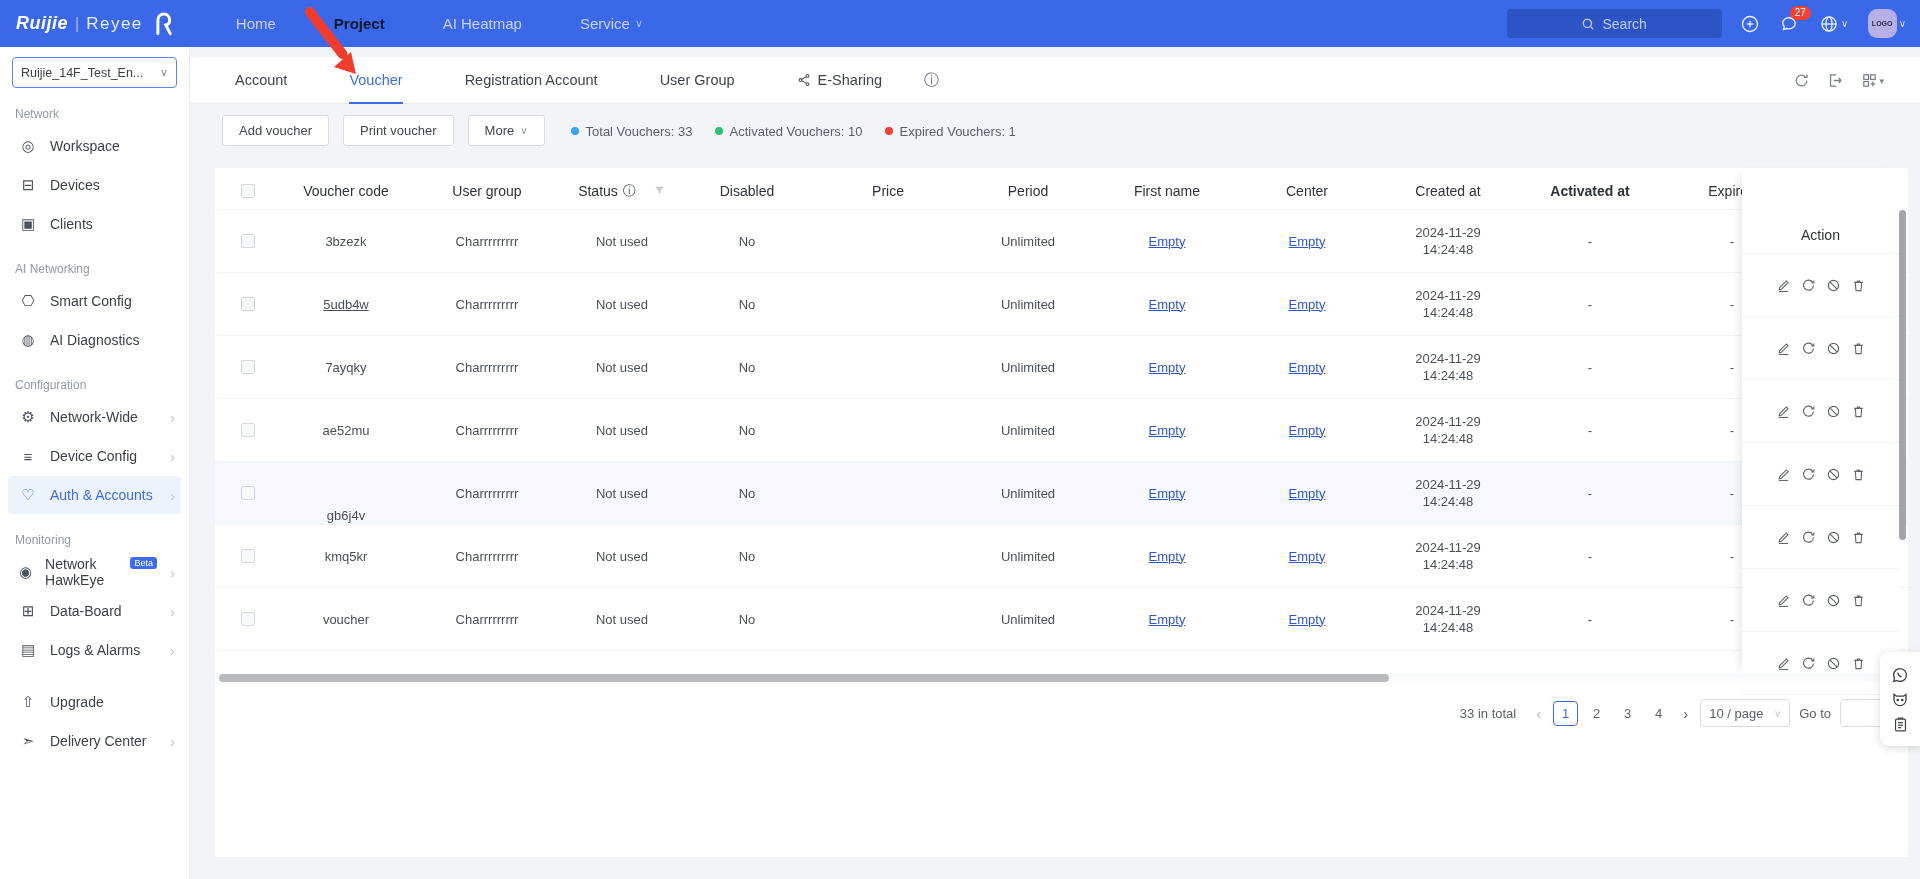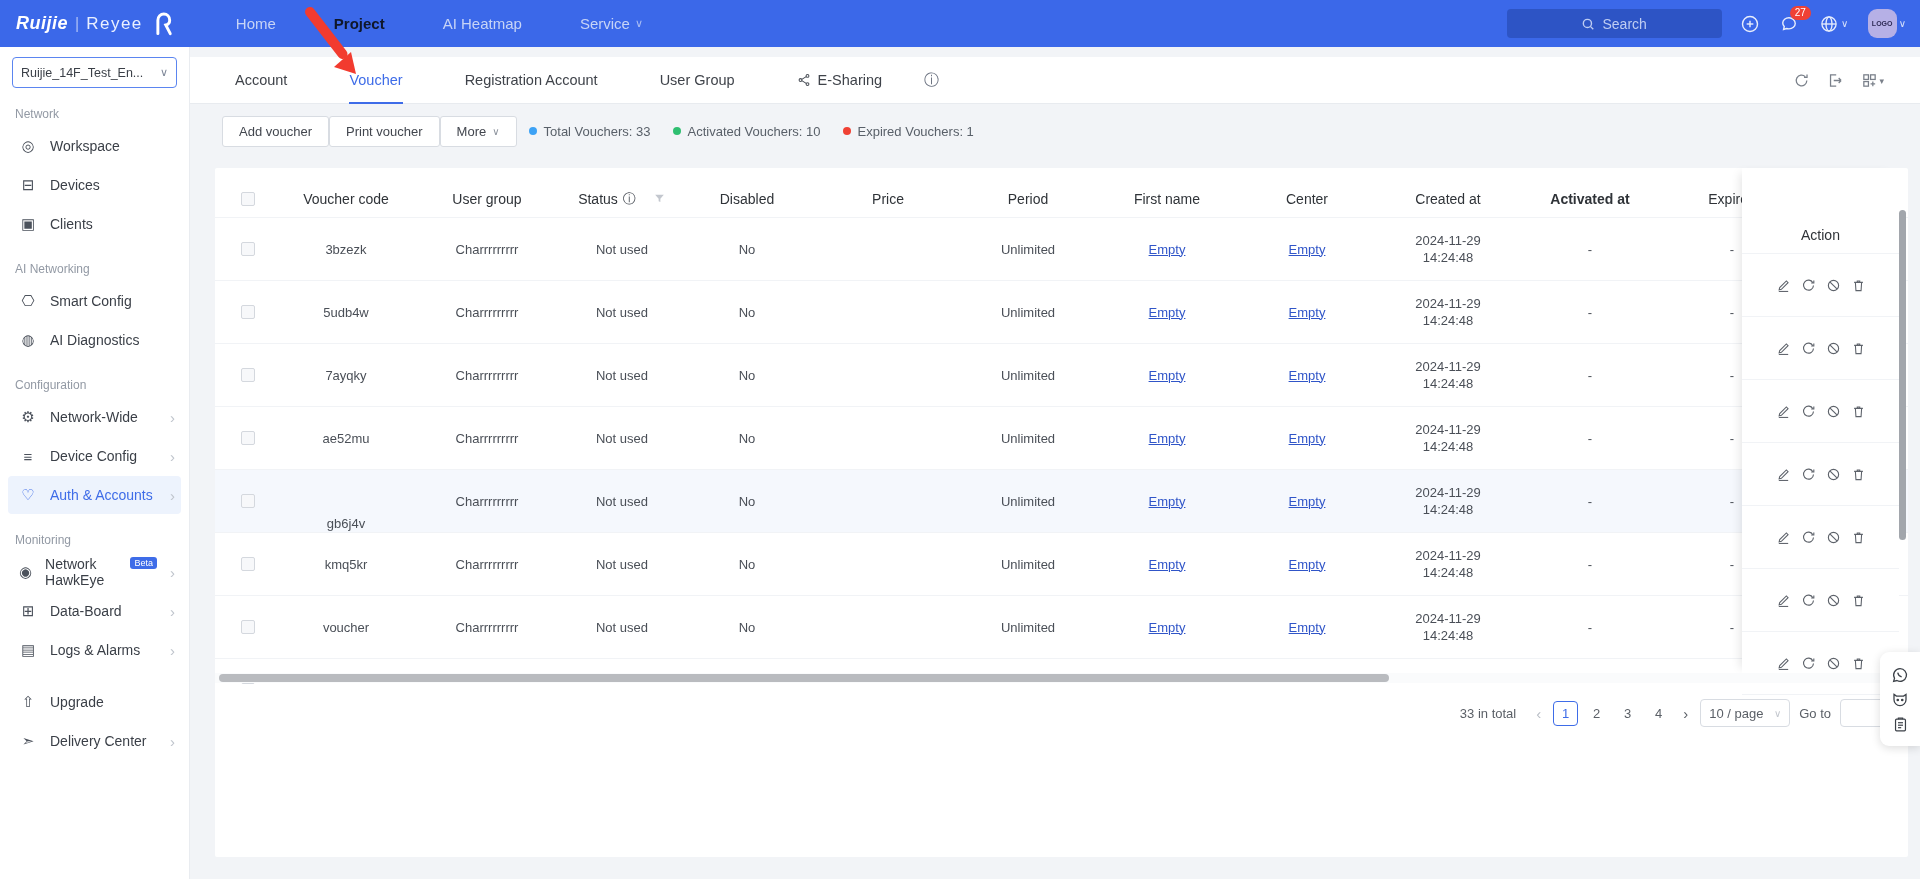--- a/index.html
+++ b/index.html
@@ -41,36 +41,36 @@
   #content { position:absolute; left:190px; top:47px; width:1730px; height:832px; }
   .tabbar { position:absolute; left:0; top:10px; width:1730px; height:47px; background:#fff; border-bottom:1px solid #E8EBEF; display:flex; align-items:center; padding-left:45px; }
   .tab { margin-right:62px; height:47px; line-height:47px; font-size:14.5px; color:#3F434A; cursor:pointer; display:flex; align-items:center; gap:7px; }
   .tab.active { color:#3E6CE8; box-shadow:inset 0 -2px 0 #3E6CE8; }
   .tab .t-ic { display:flex; color:#4A4F57; }
   .tab-info { font-size:15px; color:#6B7280; cursor:pointer; margin-left:-20px; }
   .tab-actions { position:absolute; right:36px; top:10px; height:47px; display:flex; align-items:center; gap:17px; color:#7A808A; }
   .tab-actions .ta { cursor:pointer; display:flex; align-items:center; }
   .tab-actions .crt { font-size:9px; margin-left:1px; }
 
-  .toolbar { position:absolute; left:32px; top:68px; height:32px; display:flex; align-items:center; }
+  .toolbar { position:absolute; left:32px; top:68px; height:32px; display:flex; gap:14px; }
   .btn { height:31px; background:#fff; border:1px solid #D8DCE2; border-radius:3px; padding:0 16px; font-size:13px; color:#42464E; display:flex; align-items:center; gap:6px; cursor:pointer; }
   .btn .crt { font-size:10px; color:#8B919B; }
   .stats { display:flex; align-items:center; gap:22px; margin-left:12px; }
   .stat { display:flex; align-items:center; gap:7px; font-size:13px; color:#596069; }
   .dot { width:8px; height:8px; border-radius:50%; }
   .tb-right { position:absolute; right:30px; top:68px; display:flex; align-items:center; gap:14px; }
   .search-box { position:relative; width:208px; height:31px; }
   .search-box input { width:100%; height:100%; border:1px solid #D8DCE2; border-radius:3px; padding:0 30px 0 10px; font-size:13px; color:#42464E; font-family:"Liberation Sans",sans-serif; }
   .search-box input::placeholder { color:#B9BEC7; }
   .search-box .s-ic { position:absolute; right:8px; top:7px; color:#9BA1AB; }
   .btn-filter { height:30px; font-size:12px; padding:0 10px; }
 
   
   .card { position:absolute; left:25px; top:121px; width:1693px; height:689px; background:#fff; border-radius:2px; }
-  .tscroll { position:absolute; left:0; top:12px; width:1693px; height:505px; overflow:hidden; }
+  .tscroll { position:absolute; left:0; top:4px; width:1693px; height:505px; overflow:hidden; }
   .ttable { width:1852px; }
   .t-head { display:flex; height:38px; align-items:center; border-bottom:1px solid #F1F3F6; }
   .t-head .cell { font-size:14px; color:#2F3338; display:flex; align-items:center; justify-content:center; gap:5px; }
   .cell { flex:none; text-align:center; }
   .t-row { display:flex; height:63px; align-items:center; border-bottom:1px solid #F1F3F6; font-size:13px; color:#4A4F57; }
   .t-row .cell { display:flex; flex-direction:column; align-items:center; justify-content:center; }
   .t-row.hl { background:#F5F8FD; }
   .chk { width:14px; height:14px; border:1px solid #D4D8DE; border-radius:2px; background:#F7F8FA; cursor:pointer; margin:0 auto; }
   .lnk { color:#3055C8; text-decoration:underline; cursor:pointer; }
   .date-l { line-height:17px; }
@@ -397,21 +397,21 @@
                 <div class="date-l">2024-11-29</div>
                 <div class="date-l">14:24:48</div>
               </div>
               <div class="cell" style="width: 134px;">-</div>
               <div class="cell" style="width: 150px;">-</div>
             </div>
             <div class="t-row">
               <div class="cell" style="width: 66px;">
                 <span class="chk"></span>
               </div>
-              <div class="cell" style="width: 130px;">5udb4w</div>
+              <div class="cell" style="width: 130px; text-decoration: underline;">5udb4w</div>
               <div class="cell" style="width: 152px;">Charrrrrrrrr</div>
               <div class="cell" style="width: 118px;">Not used</div>
               <div class="cell" style="width: 132px;">No</div>
               <div class="cell" style="width: 150px;"></div>
               <div class="cell" style="width: 130px;">Unlimited</div>
               <div class="cell" style="width: 148px;">
                 <span class="lnk">Empty</span>
               </div>
               <div class="cell" style="width: 132px;">
                 <span class="lnk">Empty</span>

